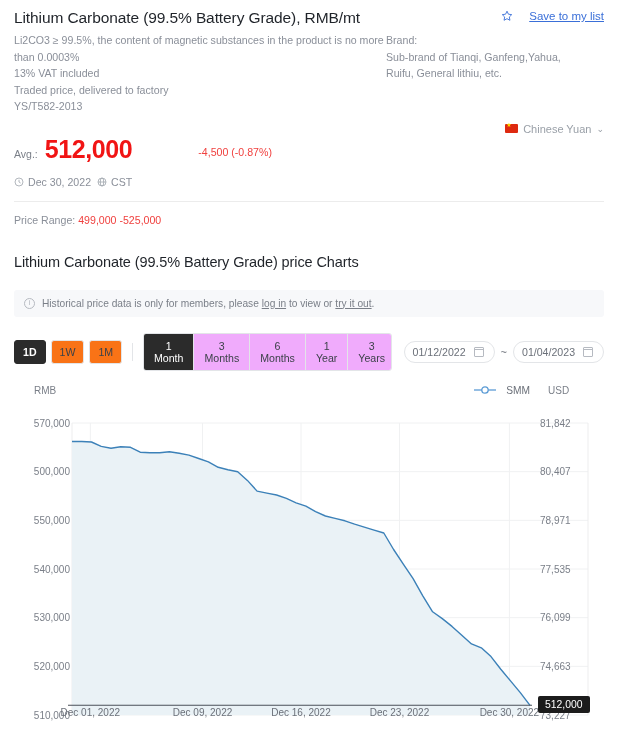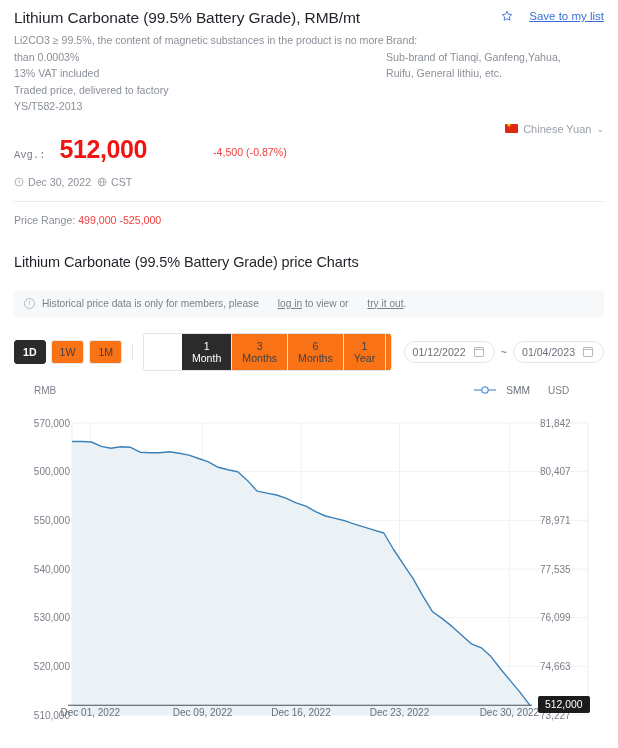--- a/index.html
+++ b/index.html
@@ -30,21 +30,21 @@
   .specs { display: flex; gap: 0; }
   .specs-left { width: 372px; }
   .specs-right { flex: 1; }
   .spec-line {
     font-size: 10.6px; color: #8a8f99; line-height: 16.5px;
   }
 
   
   .price-block { padding: 22px 14px 0 14px; position: relative; }
   .price-row { display: flex; align-items: baseline; }
-  .avg-label { font-size: 10.5px; color: #7a7f88; margin-right: 14px; font-family: Liberation Mono, monospace; }
+  .avg-label { font-size: 10.5px; color: #7a7f88; margin-right: 7px; }
   .avg-value {
     font-size: 25px; color: #f11414; font-weight: 700;
     letter-spacing: -0.4px; line-height: 1;
   }
   .delta {
     font-size: 10.6px; color: #f0413f; margin-left: 66px;
     position: relative; top: -2px;
   }
   .currency-sel {
     position: absolute; right: 14px; top: 8px;
@@ -84,21 +84,21 @@
     font-size: 14.5px; color:#1f2329; letter-spacing:-0.1px;
   }
 
   .notice {
     margin: 20px 14px 0 14px;
     background: #f7f8fa; border-radius: 3px;
     padding: 8px 10px;
     font-size: 10.2px; color:#7a7f88;
     display:flex; align-items:center; gap:7px;
   }
-  .notice a { color:#7a7f88; text-decoration: underline; cursor:pointer;margin-left:16px; }
+  .notice a { color:#7a7f88; text-decoration: underline; cursor:pointer; }
   .info-circle {
     width:11px;height:11px;border:1px solid #b6bac1;border-radius:50%;
     display:inline-flex;align-items:center;justify-content:center;
     font-size:8px;color:#b6bac1;flex:none;line-height:1;
   }
 
   .controls {
     margin: 16px 14px 0 14px;
     display:flex; align-items:center;
   }
@@ -106,27 +106,27 @@
   .seg .btn {
     border:1px solid #e3e5e8; background:#f97316; color:#3c4149;
     font-size:10.6px; padding: 5px 8px; cursor:pointer;
     border-radius:3px; margin-right:5px; min-width:28px; text-align:center;
     font-family:"Liberation Sans", sans-serif;
   }
   .seg .btn.active { background:#2b2b2b; border-color:#2b2b2b; color:#fff; font-weight:700; }
   .vsep { width:1px; height:18px; background:#e3e5e8; margin: 0 10px 0 5px; }
   .seg2 { display:flex; border:1px solid #e3e5e8; border-radius:3px; overflow:hidden; }
   .seg2 .btn2 {
-    background:#f97316; color:#3c4149; font-size:10.6px;
+    background:#f0abfc; color:#3c4149; font-size:10.6px;
     padding: 6px 10px; cursor:pointer; border:none;
     border-right:1px solid #e3e5e8;
     font-family:"Liberation Sans", sans-serif;
   }
   .seg2 .btn2:last-child { border-right:none; }
-  .seg2 .btn2.active { background:#2b2b2b; color:#fff;margin-left:38px; }
+  .seg2 .btn2.active { background:#2b2b2b; color:#fff; }
 
   .date-wrap { display:flex; align-items:center; margin-left: 12px; }
   .date-box {
     border:1px solid #e3e5e8; border-radius:11px;
     padding:4px 8px; display:flex; align-items:center; gap:8px;
     font-size:10.6px; color:#6b7079; cursor:pointer; background:#fff;
     min-width: 91px;
   }
   .tilde { margin: 0 6px; color:#6b7079; font-size:11px; }
   .cal {

